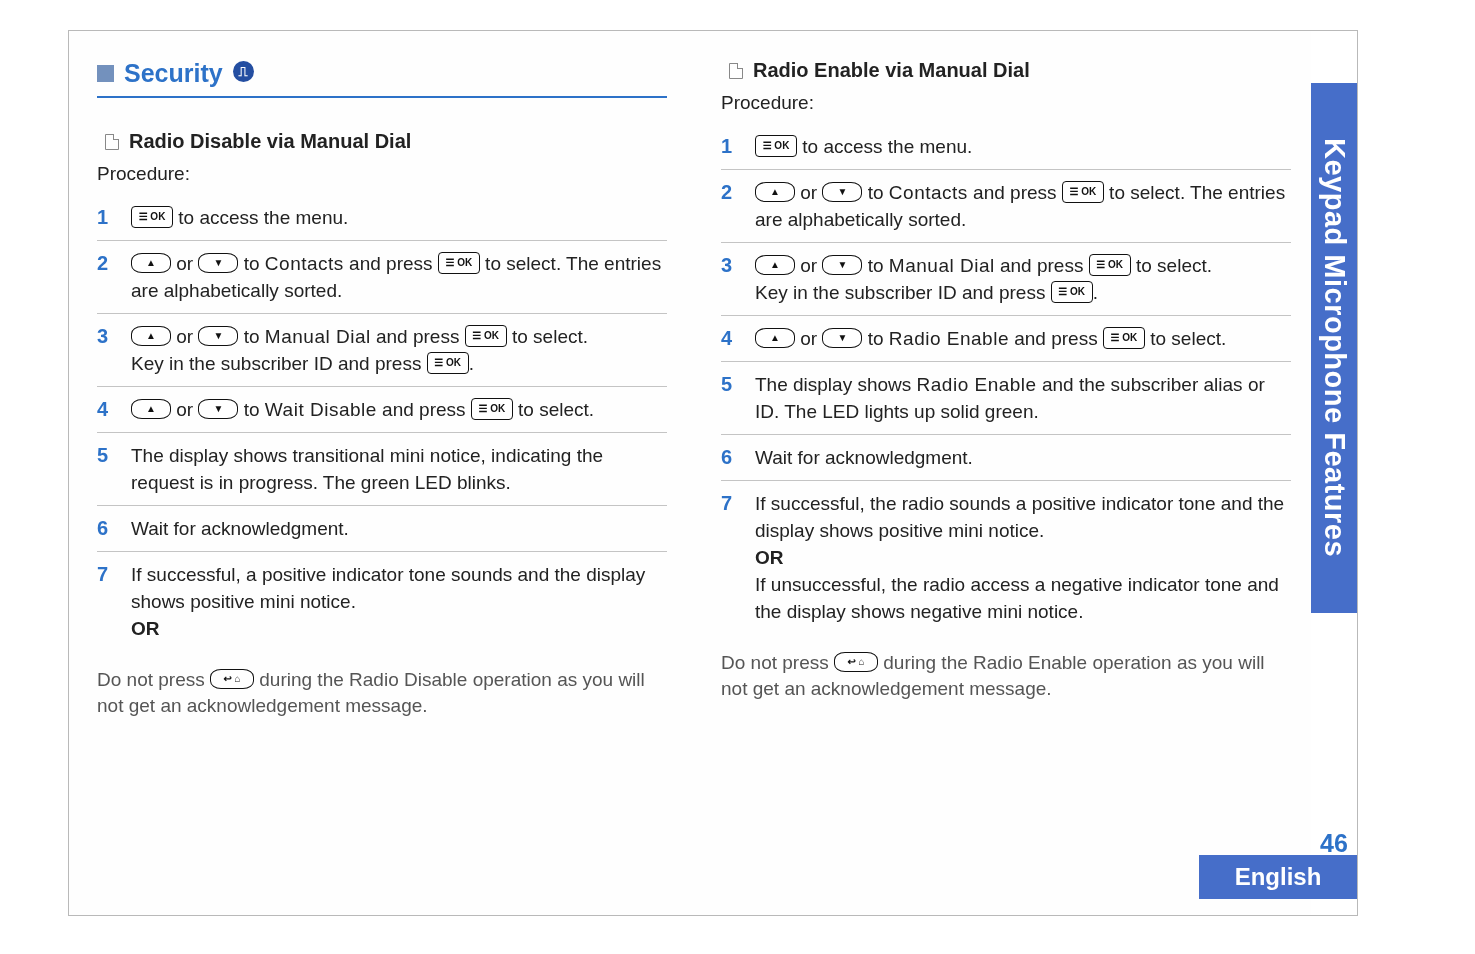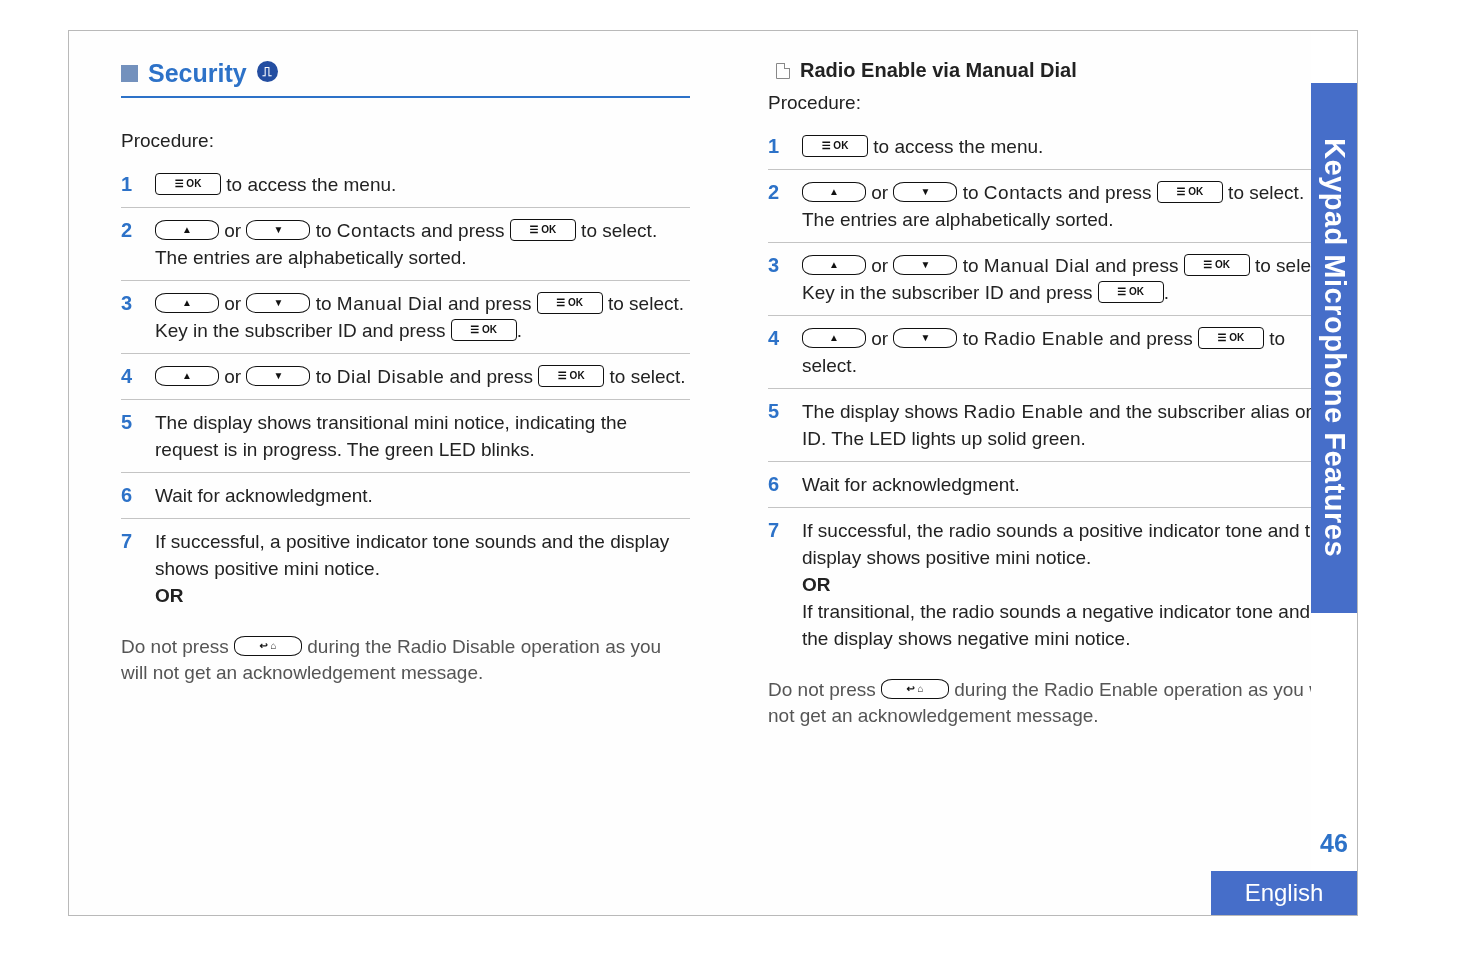--- a/index.html
+++ b/index.html
@@ -30,21 +30,20 @@
     border:1px solid var(--rule);
     background:#fefefe;
   }
   .content{
     display:flex;
     padding:20px 20px 0 28px;
     gap:54px;
   }
   .col{
     width:570px;
-    margin-left:24px;
   }
   .sec-title-wrap{
     display:flex;
     align-items:center;
     gap:10px;
     margin:8px 0 8px 0;
   }
   .sec-bullet{
     width:17px;height:17px;background:#7391bd;
   }
@@ -83,21 +82,21 @@
   .step + .step{border-top:1px solid var(--thin-rule);}  
   .step .num{min-width:18px;color:var(--accent);font-weight:bold;font-size:20px;line-height:26px;}
   .step .body{line-height:27px;flex:1;}
   .note-text{
     margin-top:16px;color:#555;line-height:26px;
   }
   
   .key{
     display:inline-flex;align-items:center;justify-content:center;
     vertical-align:middle;
-    padding:0 18px;height:20px;min-width:28px;
+    padding:0 6px;height:20px;min-width:28px;
     border:1.6px solid #111;border-radius:4px;
     background:#fff;font-size:10px;font-weight:bold;color:#111;
     position:relative;top:-2px;
   }
   .key-up,.key-down{
     min-width:26px;border-radius:11px / 8px;border:1.6px solid #111;height:18px;
   }
   .key-up::before{content:"▲";font-size:10px;}
   .key-down::before{content:"▼";font-size:10px;}
   .key-back{
@@ -124,39 +123,43 @@
     color:#fff;font-size:29px;font-weight:bold;
     display:flex;align-items:center;justify-content:center;
     letter-spacing:0.5px;
   }
   .page-num-box{
     position:absolute;right:0;bottom:52px;width:46px;height:40px;
     display:flex;align-items:center;justify-content:center;
     font-size:25px;font-weight:bold;color:var(--accent);
   }
   .lang-box{
-    position:absolute;right:0;bottom:0;width:146px;height:44px;
-    background:var(--sidebar-bg);color:#fff;font-size:24px;font-weight:normal;
+    position:absolute;right:0;bottom:16px;width:158px;height:44px;
+    background:var(--sidebar-bg);color:#fff;font-size:24px;font-weight:bold;
     display:flex;align-items:center;justify-content:center;
   }
 </style>
 </head>
 <body>
 
 <div class="page-frame">
   <div class="content">
 
     <div class="col">
       <div class="sec-title-wrap">
         <span class="sec-bullet"></span>
         <span class="sec-title">Security</span>
         <span class="feature-icon">⎍</span>
       </div>
       <div class="sec-rule"></div>
 
+      <div class="sub-head">
+        <span class="page-icon"></span>
+        <span class="sub-title">Radio Disable via Manual Dial</span>
+      </div>
       <div class="proc-label">Procedure:</div>
 
       <div class="steps">
         <div class="step">
           <span class="num">1</span>
           <span class="body">
             <span class="key">☰ OK</span><span> to access the menu.</span>
           </span>
         </div>
         <div class="step">
@@ -168,21 +171,21 @@
         <div class="step">
           <span class="num">3</span>
           <span class="body">
             <span class="key key-up"></span><span> or </span><span class="key key-down"></span><span> to </span><span class="mono">Manual Dial</span><span> and press </span><span class="key">☰ OK</span><span> to select.</span><br>
             <span>Key in the subscriber ID and press </span><span class="key">☰ OK</span><span>.</span>
           </span>
         </div>
         <div class="step">
           <span class="num">4</span>
           <span class="body">
-            <span class="key key-up"></span><span> or </span><span class="key key-down"></span><span> to </span><span class="mono">Dial Disable</span><span> and press </span><span class="key">☰ OK</span><span> to select.</span>
+            <span class="key key-up"></span><span> or </span><span class="key key-down"></span><span> to </span><span class="mono">Wait Disable</span><span> and press </span><span class="key">☰ OK</span><span> to select.</span>
           </span>
         </div>
         <div class="step">
           <span class="num">5</span>
           <span class="body">The display shows transitional mini notice, indicating the request is in progress. The green LED blinks.</span>
         </div>
         <div class="step">
           <span class="num">6</span>
           <span class="body">Wait for acknowledgment.</span>
         </div>
@@ -241,21 +244,21 @@
         </div>
         <div class="step">
           <span class="num">6</span>
           <span class="body">Wait for acknowledgment.</span>
         </div>
         <div class="step">
           <span class="num">7</span>
           <span class="body">
             <span>If successful, the radio sounds a positive indicator tone and the display shows positive mini notice.</span><br>
             <span class="or-bold">OR</span><br>
-            <span>If transitional, the radio sounds a negative indicator tone and the display shows negative mini notice.</span>
+            <span>If unsuccessful, the radio access a negative indicator tone and the display shows negative mini notice.</span>
           </span>
         </div>
       </div>
 
       <div class="note-text">
         <span>Do not press </span><span class="key key-back">↩ ⌂</span><span> during the Radio Enable operation as you will not get an acknowledgement message.</span>
       </div>
     </div>
   </div>
 

